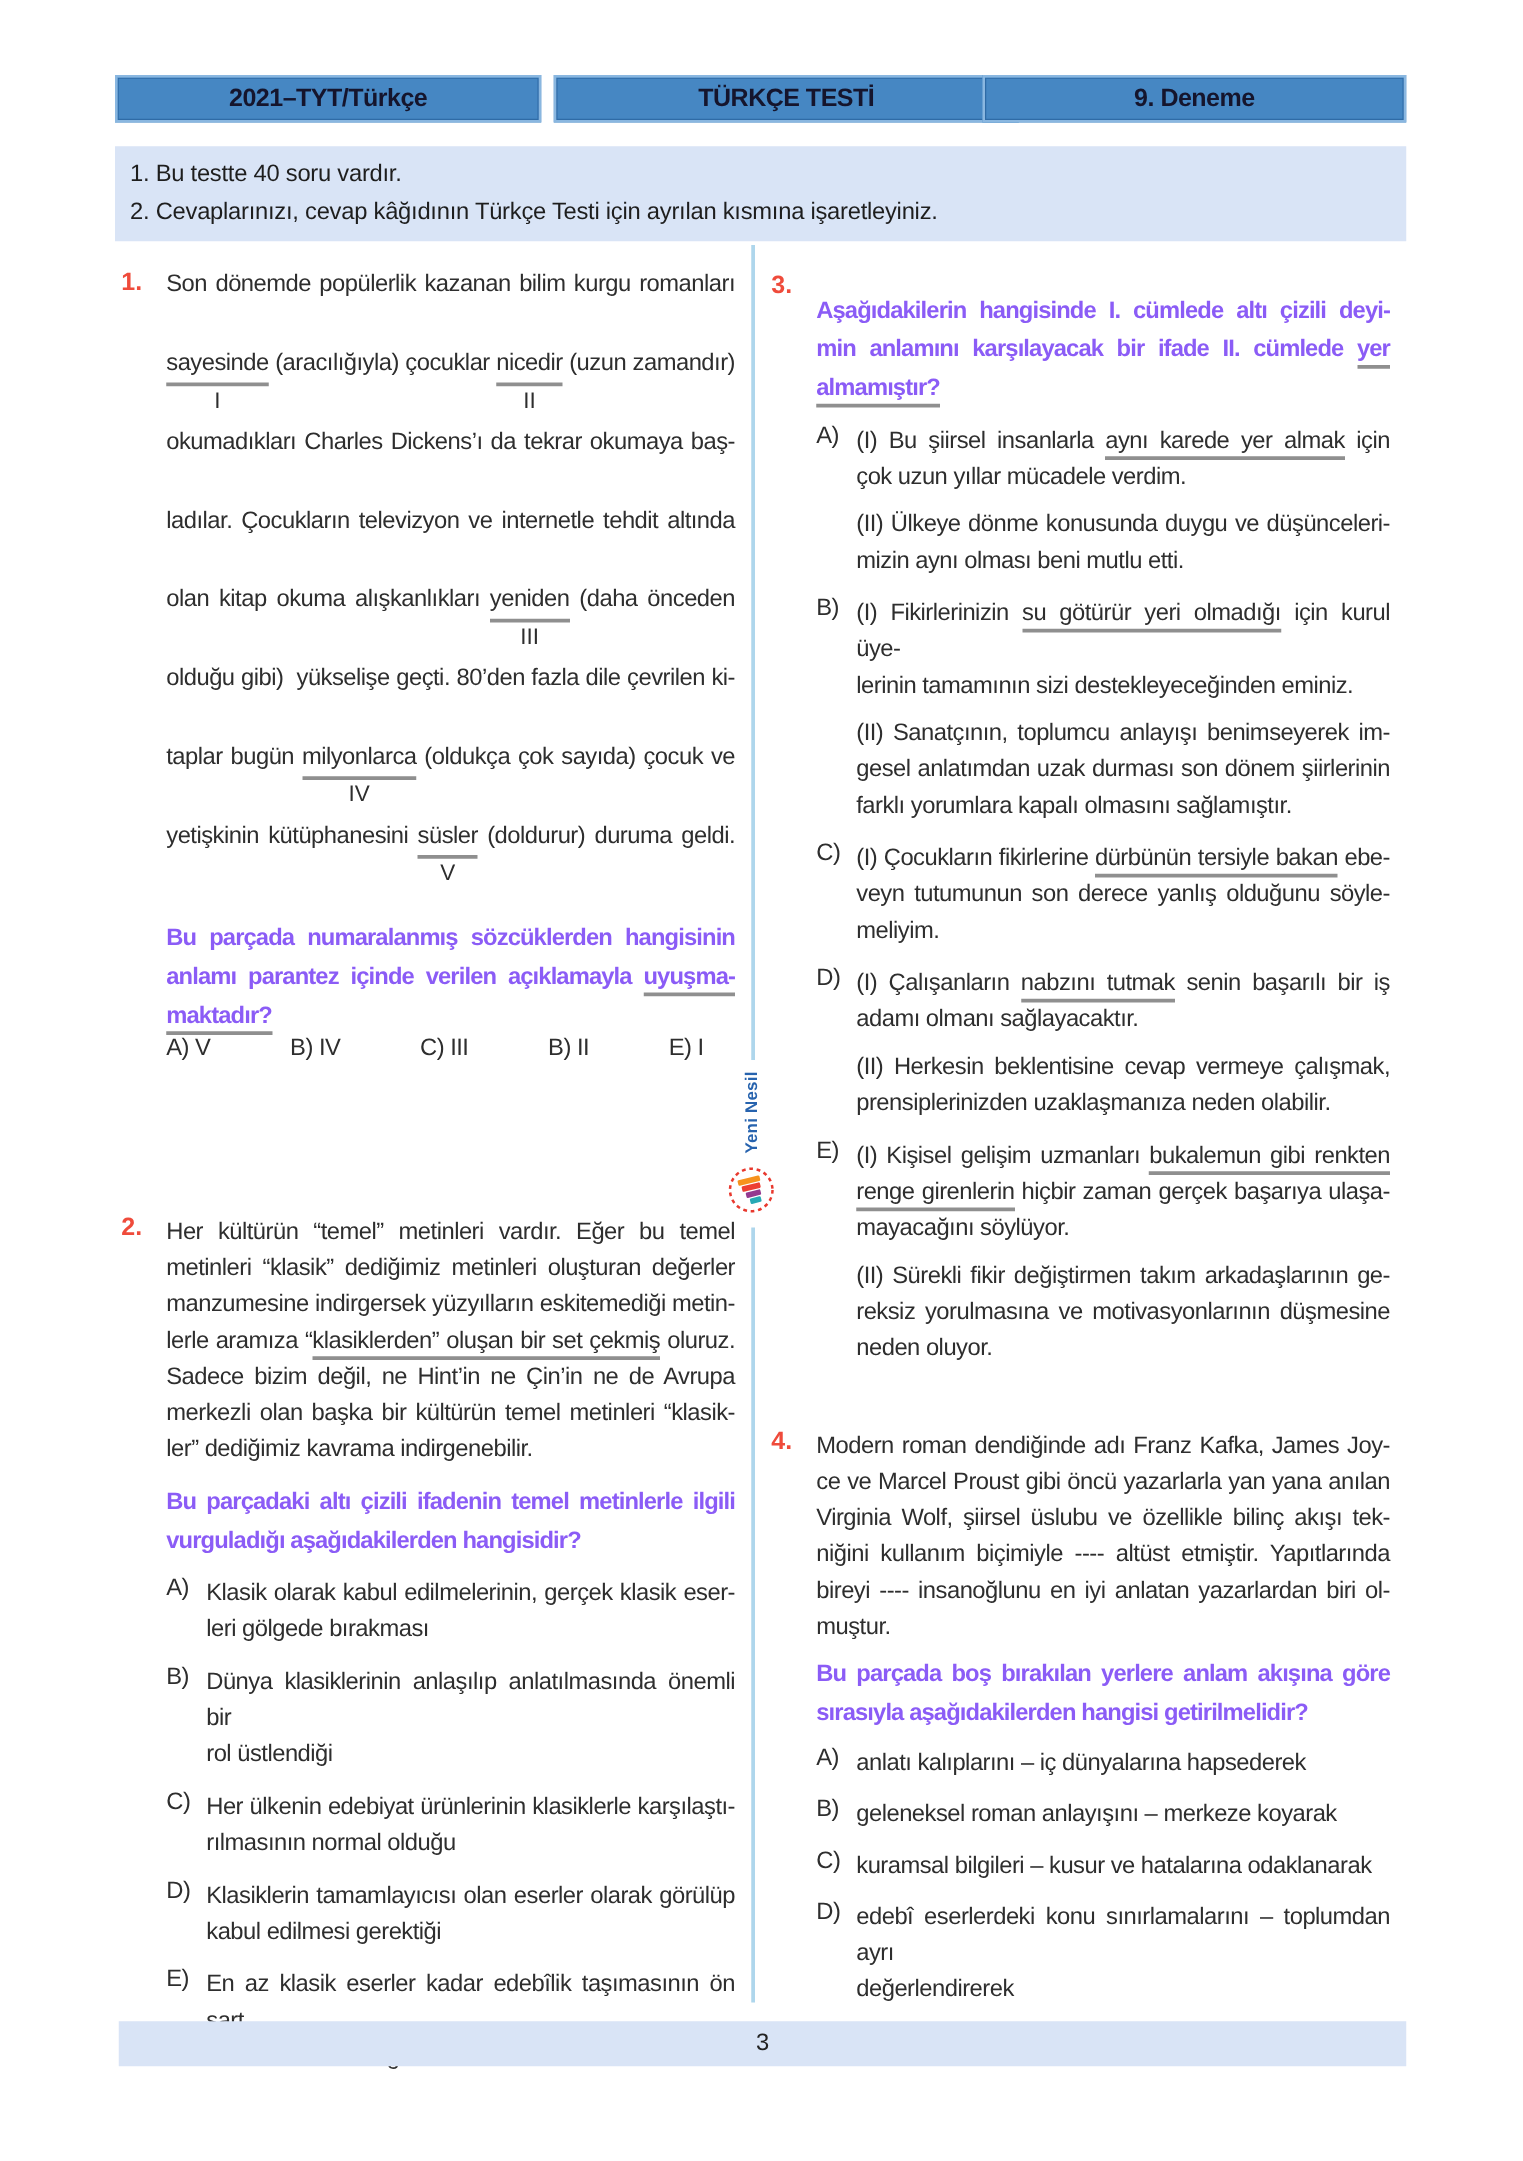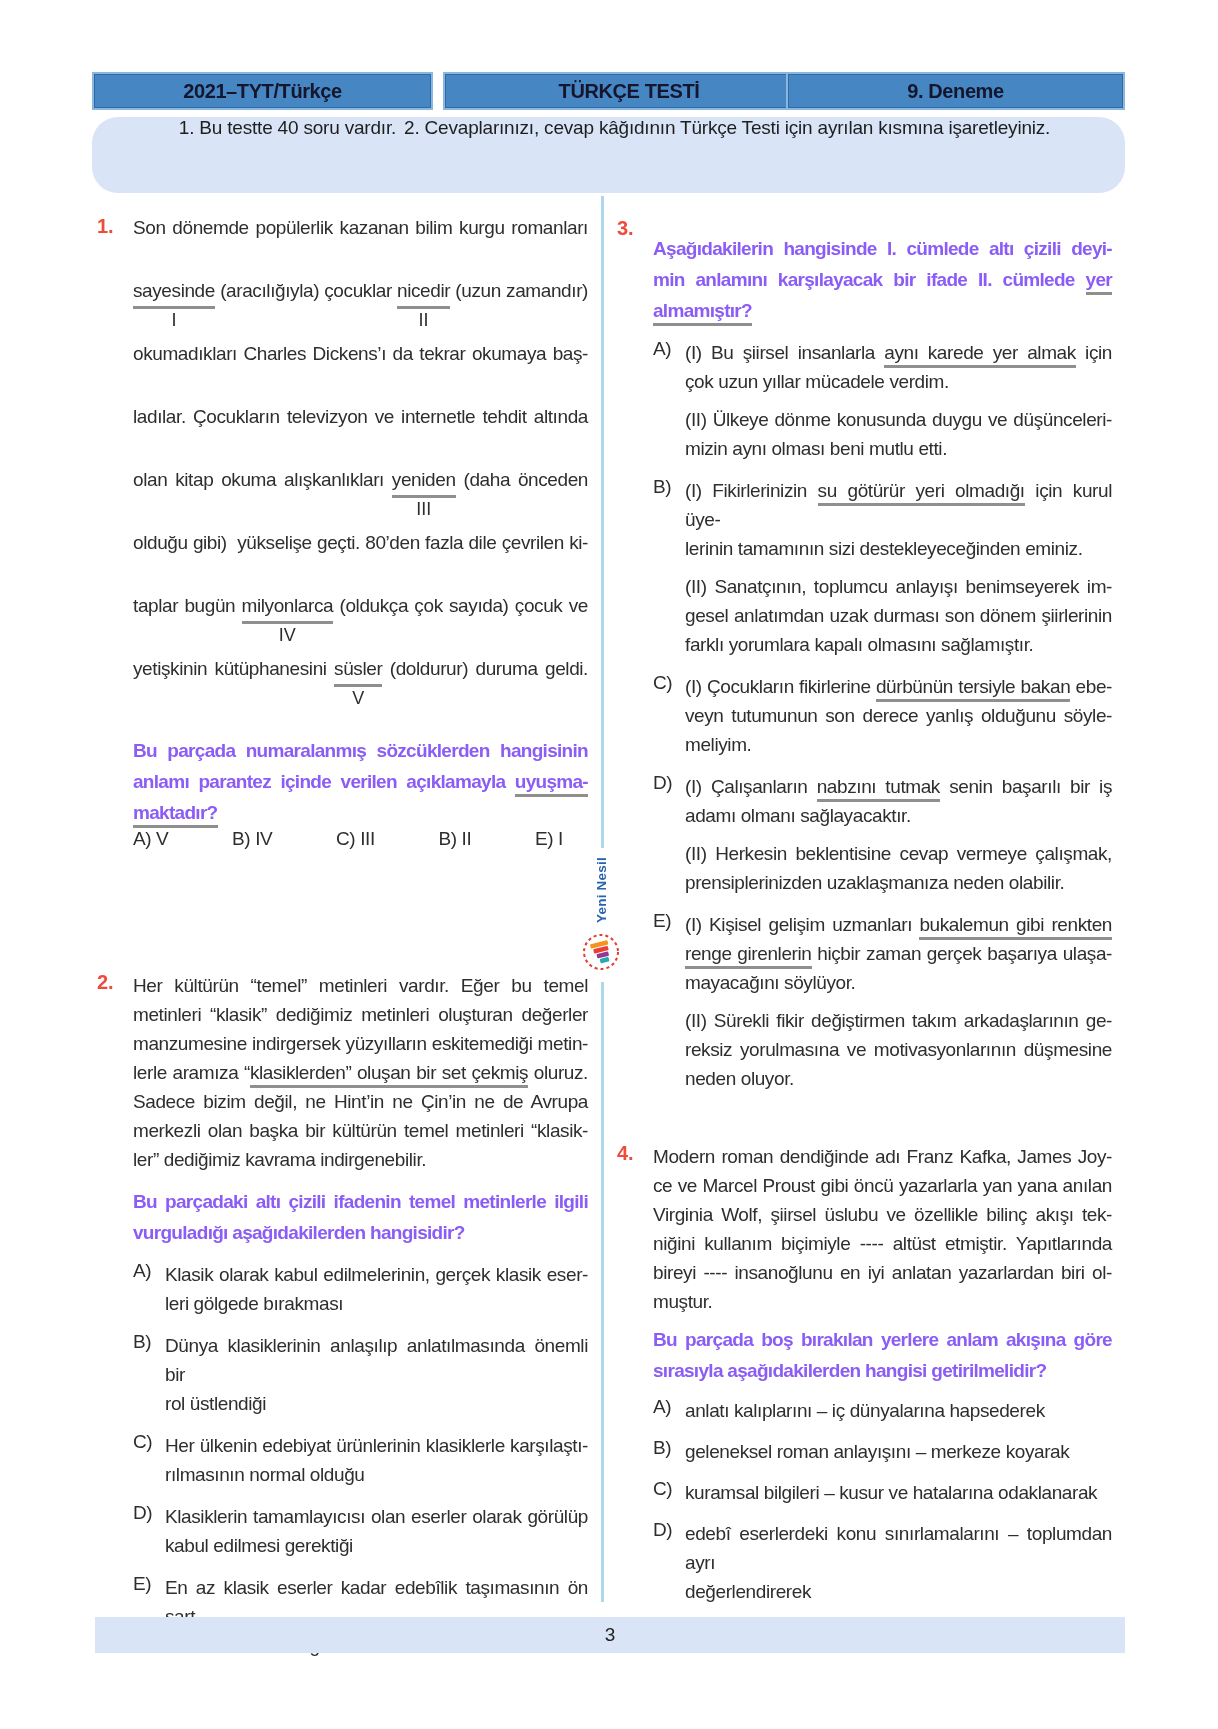--- a/index.html
+++ b/index.html
@@ -1,33 +1,33 @@
 <!DOCTYPE html>
 <html lang="tr"><head>
 <meta charset="utf-8">
 <style>
   html,body{margin:0;padding:0;background:#fff;}
   .page{position:relative;width:1218px;height:1729px;background:#ffffff;
         font-family:"Liberation Sans",sans-serif;overflow:hidden;}
 
   
-  .hbox{position:absolute;top:72px;height:38px;background:#4687c3;
+  .hbox{position:absolute;top:60px;height:38px;background:#4687c3;
         border:2px solid #8ab7e0;box-shadow:inset 0 0 0 1px #2f6ba6;
         display:flex;align-items:center;justify-content:center;
         font-weight:bold;font-size:20px;color:#15152d;letter-spacing:-0.4px;
         box-sizing:border-box;}
   #hb1{left:92px;width:341px}
   #hb2{left:443px;width:372px}
   #hb3{left:786px;width:339px}
 
   
   .info{position:absolute;left:92px;top:117px;width:1033px;height:76px;
         background:#d9e4f6;box-sizing:border-box;padding-left:12px;
-        display:flex;flex-direction:row;justify-content:center;gap:8px;
-        font-size:19px;color:#1e1e1e;letter-spacing:-0.2px;border-radius:26px;}
+        display:flex;flex-direction:column;justify-content:center;gap:8px;
+        font-size:19px;color:#1e1e1e;letter-spacing:-0.2px;}
 
   
   .vline{position:absolute;left:601px;width:3px;background:#aed6ec;}
   #vl1{top:196px;height:652px}
   #vl2{top:982px;height:620px}
   .brand-name{position:absolute;left:601px;top:890px;transform:translate(-50%,-50%) rotate(-90deg);
         white-space:nowrap;color:#2763ae;font-weight:bold;font-size:13.5px;letter-spacing:0.2px;}
   .brand-icon{position:absolute;left:601px;top:952px;transform:translate(-50%,-50%);width:40px;height:40px;}
 
   

